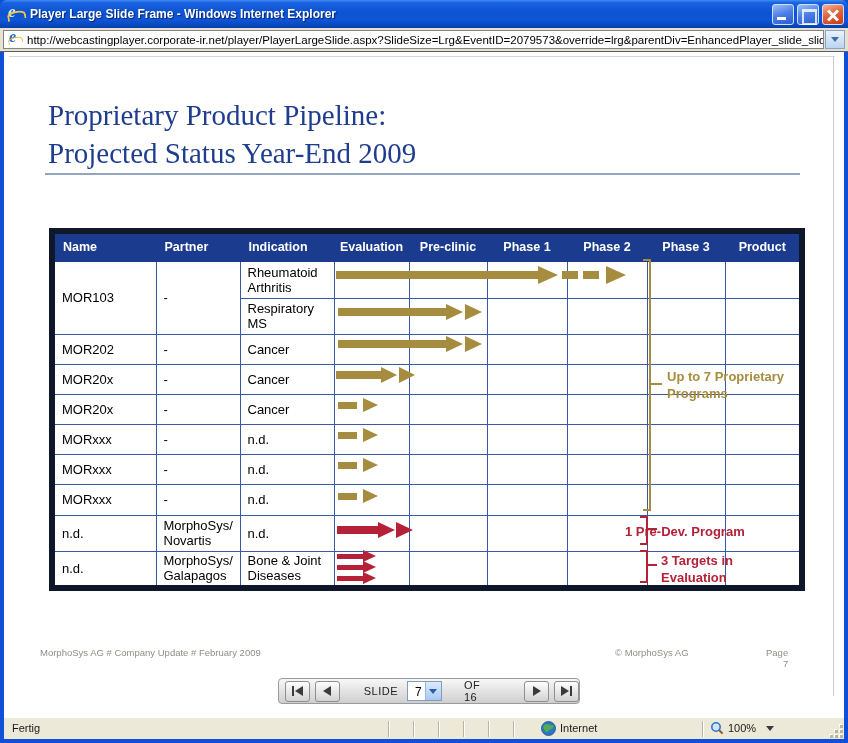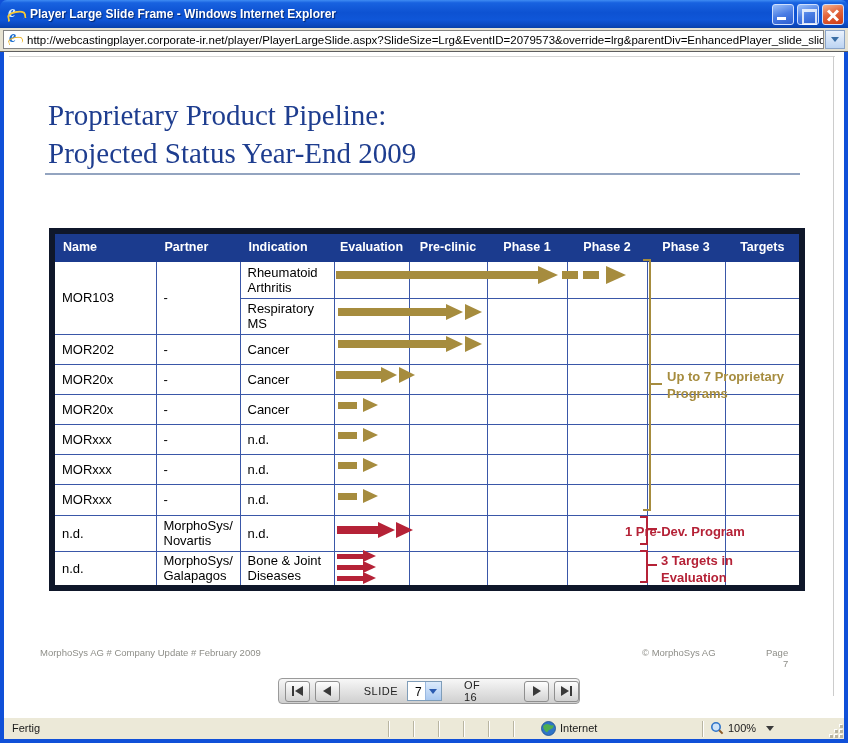--- a/index.html
+++ b/index.html
@@ -72,21 +72,21 @@
   .brk.red { background:#b52237; }
   .note { position:absolute; font-size:13px; font-weight:bold; line-height:17px; }
   .note.gold { color:#a68c3e; }
   .note.red { color:#b52237; }
 
   
   .banner { position:absolute; left:45px; top:548px; width:751px; height:28px; background:#1b3b8e;
     color:#fff; font-size:16px; font-weight:bold; text-align:center; line-height:28px; }
   .footer { position:absolute; left:0; top:595px; width:723px; height:14px; font-size:9.5px; color:#8e8e88; }
   .footer .f-left { position:absolute; left:36px; }
-  .footer .f-copy { position:absolute; left:638px; }
+  .footer .f-copy { position:absolute; left:611px; }
   .footer .f-page { position:absolute; left:762px;text-align:right; }
 
   
   .navbar { position:absolute; left:274px; top:626px; width:302px; height:26px; border:1px solid #9a9a9a;
     border-radius:4px; background:linear-gradient(#f7f7f7,#cfcfcf); display:flex; align-items:center; }
   .navbtn { width:27px; height:21px; border:1px solid #8f8f8f; border-radius:3px;
     background:linear-gradient(#fefefe,#d2d2d2); display:flex; align-items:center; justify-content:center; gap:1px; }
   .tri-l { width:0;height:0;border-top:5px solid transparent;border-bottom:5px solid transparent;border-right:8px solid #3a3a3a; }
   .tri-r { width:0;height:0;border-top:5px solid transparent;border-bottom:5px solid transparent;border-left:8px solid #3a3a3a; }
   .vbar { width:2px; height:10px; background:#3a3a3a; }
@@ -157,21 +157,21 @@
       <tbody>
           <tr style="height:30px">
         <th>Name</th>
         <th>Partner</th>
         <th>Indication</th>
         <th class="ph">Evaluation</th>
         <th class="ph">Pre-clinic</th>
         <th class="ph">Phase 1</th>
         <th class="ph">Phase 2</th>
         <th class="ph">Phase 3</th>
-        <th class="ph">Targets</th>
+        <th class="ph">Product</th>
       </tr>
       <tr style="height:37px">
         <td class="lbl" rowspan="2">MOR103</td>
         <td class="lbl" rowspan="2">-</td>
         <td class="lbl pre">Rheumatoid
 Arthritis</td>
         <td class="ph"></td>
             <td class="ph"></td>
             <td class="ph"></td>
             <td class="ph"></td>

